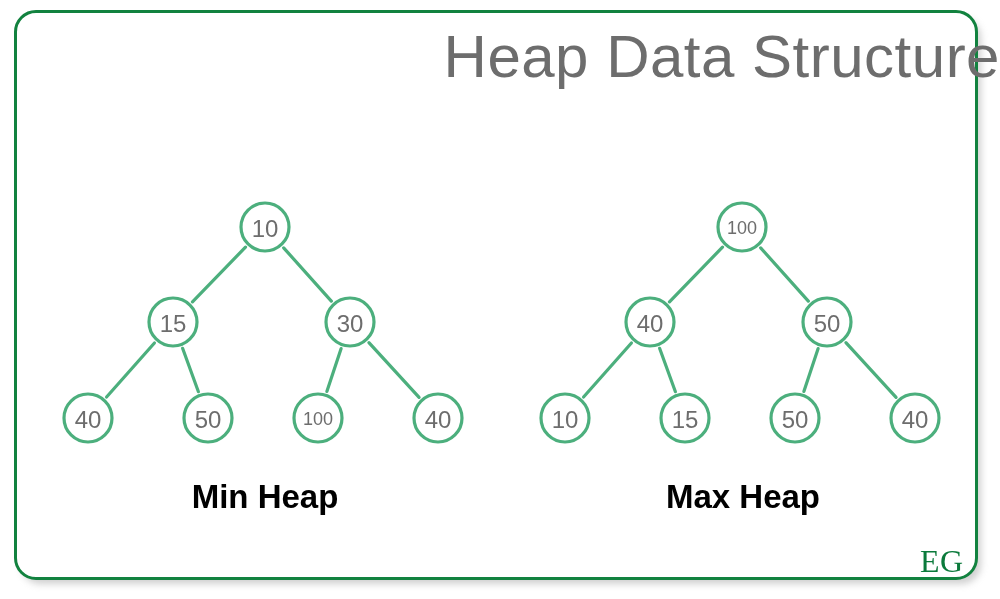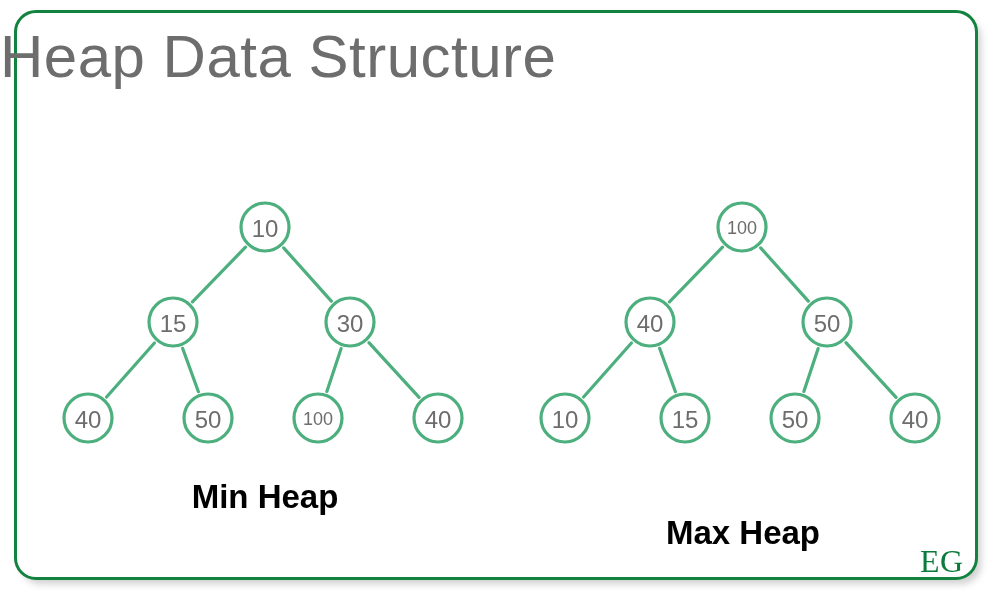--- a/index.html
+++ b/index.html
@@ -29,21 +29,21 @@
     border-radius: 22px;
     background: #ffffff;
     box-shadow: 5px 6px 7px -2px rgba(150,150,150,0.45);
   }
   
   #title {
     position: absolute;
     left: 0;
     top: 24px;
     width: 100%;
-    text-align: left;
+    text-align: right;
     font-size: 60px;
     font-weight: 400;
     color: #6d6d6d;
     letter-spacing: 0.5px;
     line-height: 1.1;
     white-space: nowrap;
   }
   
   #trees {
     position: absolute;
@@ -77,21 +77,21 @@
   
   .caption {
     position: absolute;
     font-size: 33px;
     font-weight: bold;
     color: #000000;
     white-space: nowrap;
     text-align: center;
   }
   #caption-min { left: 105px; top: 478px; width: 320px; }
-  #caption-max { left: 583px; top: 478px; width: 320px; margin-top: 36px; }
+  #caption-max { left: 583px; top: 478px; width: 320px; }
   
   #logo {
     position: absolute;
     right: 38px;
     bottom: 22px;
     font-family: "Liberation Serif", "DejaVu Serif", serif;
     font-size: 32px;
     color: #0b7a3b;
     line-height: 1;
     letter-spacing: -1px;

